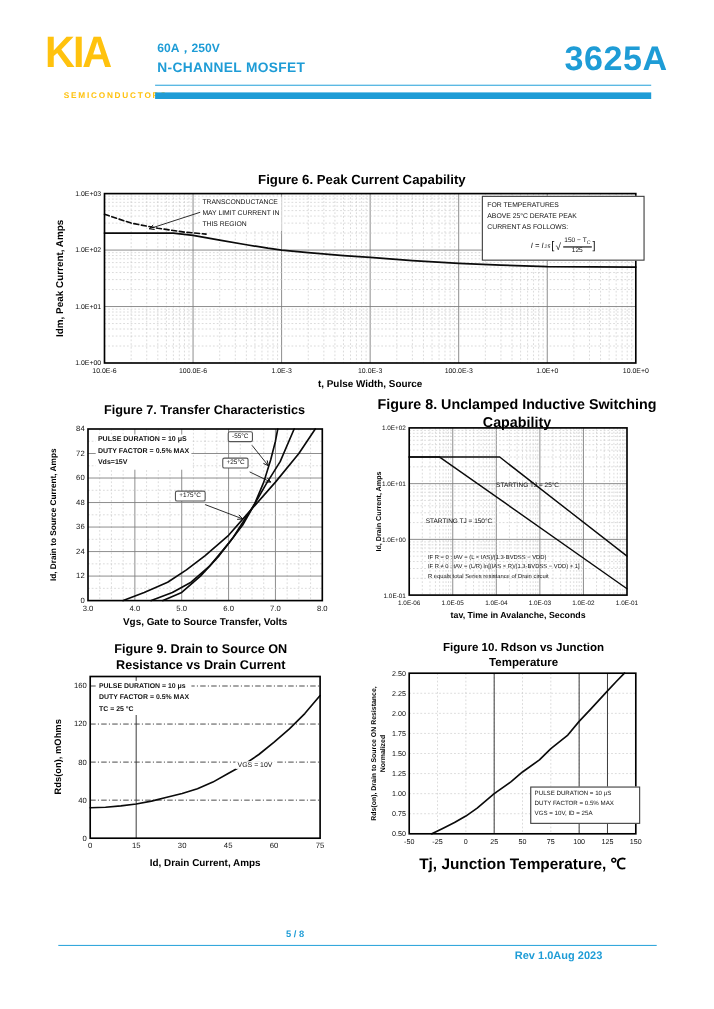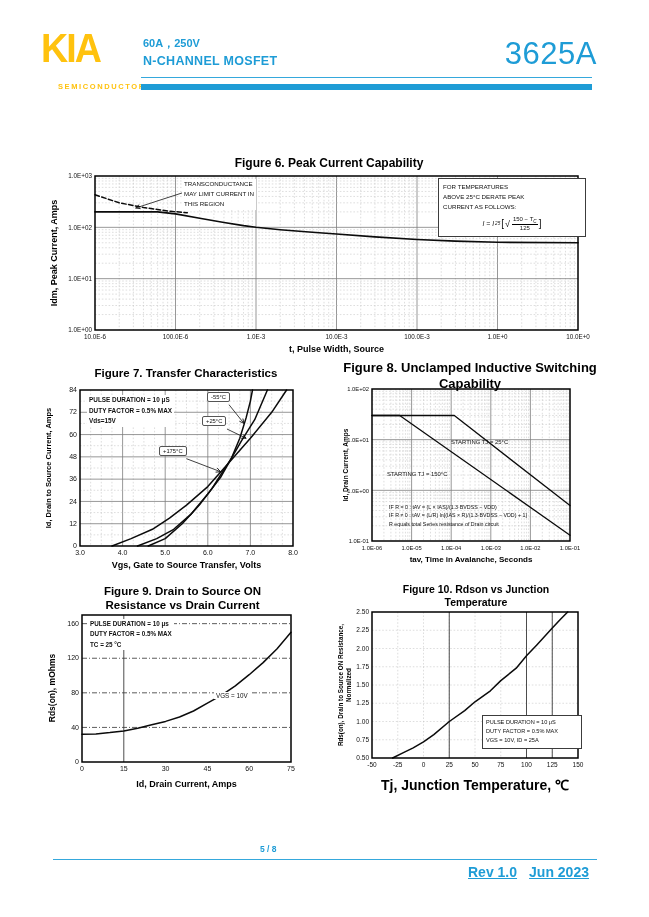--- a/index.html
+++ b/index.html
@@ -7,21 +7,21 @@
         font-family:"Liberation Sans",sans-serif;color:#111;}
   .abs{position:absolute;}
 
   
   .logo{left:41px;top:26px;font-size:40px;font-weight:bold;letter-spacing:-2px;
         color:#ffc20e;transform:scaleX(.94);transform-origin:left;}
   .logo-sub{left:40px;top:82px;font-size:7.5px;font-weight:bold;letter-spacing:1.6px;color:#ffc20e;padding-left:18px;}
   .hdr-mid{left:143px;top:36px;color:#1e9cd6;}
   .hdr-mid .l1{font-size:11px;font-weight:bold;}
   .hdr-mid .l2{font-size:12.5px;font-weight:bold;margin-top:3px;letter-spacing:.3px;}
-  .part{right:52px;top:36px;font-size:31px;font-weight:normal;color:#1e9cd6;letter-spacing:.5px;}
+  .part{right:42px;top:36px;font-size:31px;font-weight:bold;color:#1e9cd6;letter-spacing:.5px;}
   .hr-thin{left:141px;top:77px;width:451px;height:1px;background:#35a8dc;}
   .hr-thick{left:141px;top:84px;width:451px;height:6px;background:#1e9cd6;}
 
   
   .fig{position:absolute;}
   .fig svg{position:absolute;left:0;top:0;font-family:"Liberation Sans",sans-serif;}
   .fig-title{position:absolute;text-align:center;font-weight:bold;color:#000;}
   #fig6{left:40px;top:150px;width:578px;height:212px;}
   #fig7{left:35px;top:362px;width:272px;height:216px;}
   #fig8{left:333px;top:358px;width:294px;height:220px;}
@@ -70,21 +70,21 @@
   #fig8 .s1{left:54px;top:113px;font-size:5.9px;}
   #fig8 .notes{left:56px;top:145px;font-size:5.3px;line-height:1.6;}
   #fig9 .cond{left:50px;top:36px;font-size:6.3px;font-weight:bold;line-height:1.65;background:#fff;padding:0 2px;}
   #fig9 .vgs{left:176px;top:109px;font-size:6.3px;background:#fff;padding:0 2px;}
   #fig10 .cond{left:149px;top:134px;width:92px;border:1px solid #3c3c3c;background:#fff;
                font-size:5.6px;line-height:1.65;padding:2px 3px;white-space:nowrap;}
 
   
   .ft-line{left:53px;top:859px;width:544px;height:1px;background:#35a8dc;}
   .ft-page{left:260px;top:844px;width:100px;text-align:left;font-size:8.5px;font-weight:bold;color:#1e9cd6;}
-  .ft-rev{left:468px;top:864px;font-size:14px;font-weight:bold;color:#1e9cd6;display:flex;gap:12px;text-decoration:underline;}
+  .ft-rev{left:468px;top:864px;font-size:10px;font-weight:bold;color:#1e9cd6;display:flex;}
 </style>
 </head>
 <body>
 
 <div id="page">
 
   <div class="abs logo">KIA</div>
   <div class="abs logo-sub">SEMICONDUCTORS</div>
   <div class="abs hdr-mid">
     <div class="l1">60A，250V</div>
@@ -483,15 +483,15 @@
       <div>PULSE DURATION = 10 μS</div>
       <div>DUTY FACTOR = 0.5% MAX</div>
       <div>VGS = 10V, ID = 25A</div>
     </div>
   </div>
 
   <div class="abs ft-line"></div>
   <div class="abs ft-page">5 / 8</div>
   <div class="abs ft-rev">
     <span>Rev 1.0</span>
-    <span>Jun 2023</span>
+    <span>Aug 2023</span>
   </div>
 </div>
 
 </body></html>

